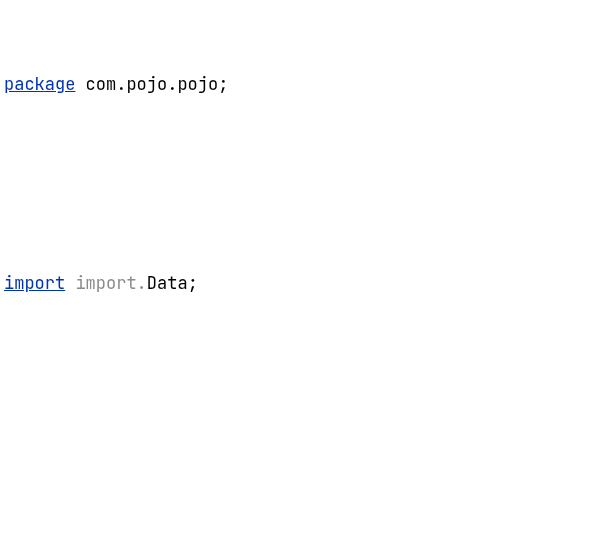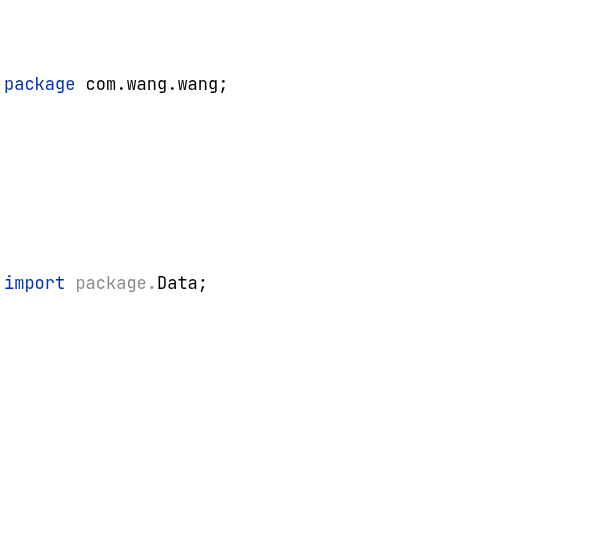--- a/index.html
+++ b/index.html
@@ -17,31 +17,31 @@
     position: relative;
     width: 605px;
     height: 551px;
     box-sizing: border-box;
     overflow: hidden;
   }
   .line {
     padding-left: 2px;
     height: 33px;
   }
-  .kw { color: #0033b3; }
+  .kw { color: #0033b3; text-decoration: underline; }
   .pkg { color: #000000; }
   .dim { color: #8c8c8c; }
 </style>
 </head>
 <body>
 
 <div class="editor">
-  <div class="line"><span class="kw">package</span><span class="pkg"> com.wang.wang</span><span>;</span></div>
+  <div class="line"><span class="kw">package</span><span class="pkg"> com.pojo.pojo</span><span>;</span></div>
   <div class="line"></div>
-  <div class="line"><span class="kw">import</span><span class="dim"> package.</span><span class="pkg">Data</span><span>;</span></div>
+  <div class="line"><span class="kw">import</span><span class="dim"> import.</span><span class="pkg">Data</span><span>;</span></div>
   <div class="line"></div>
   
   
   
   
   
   
   
   
   

